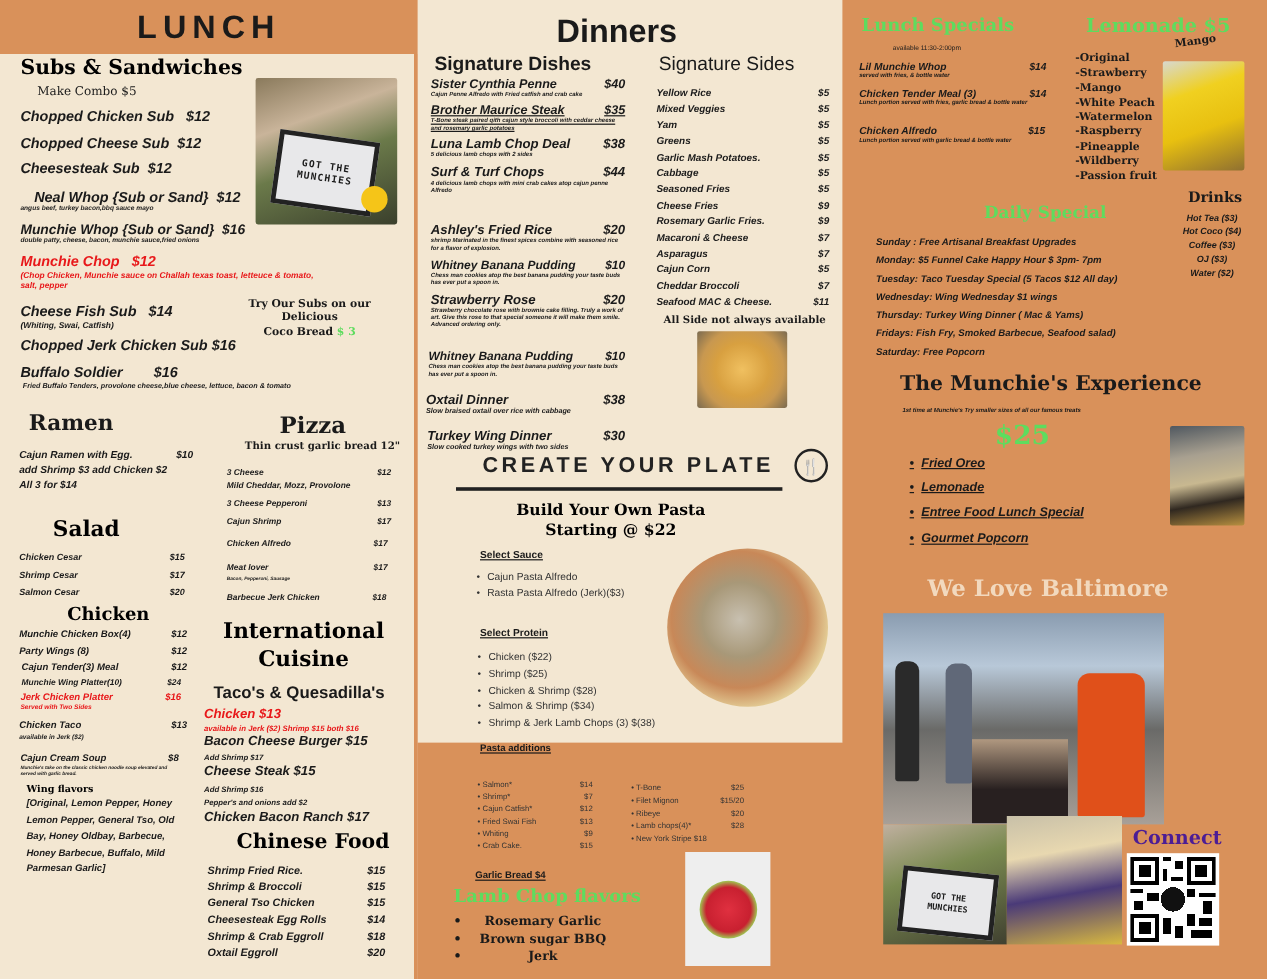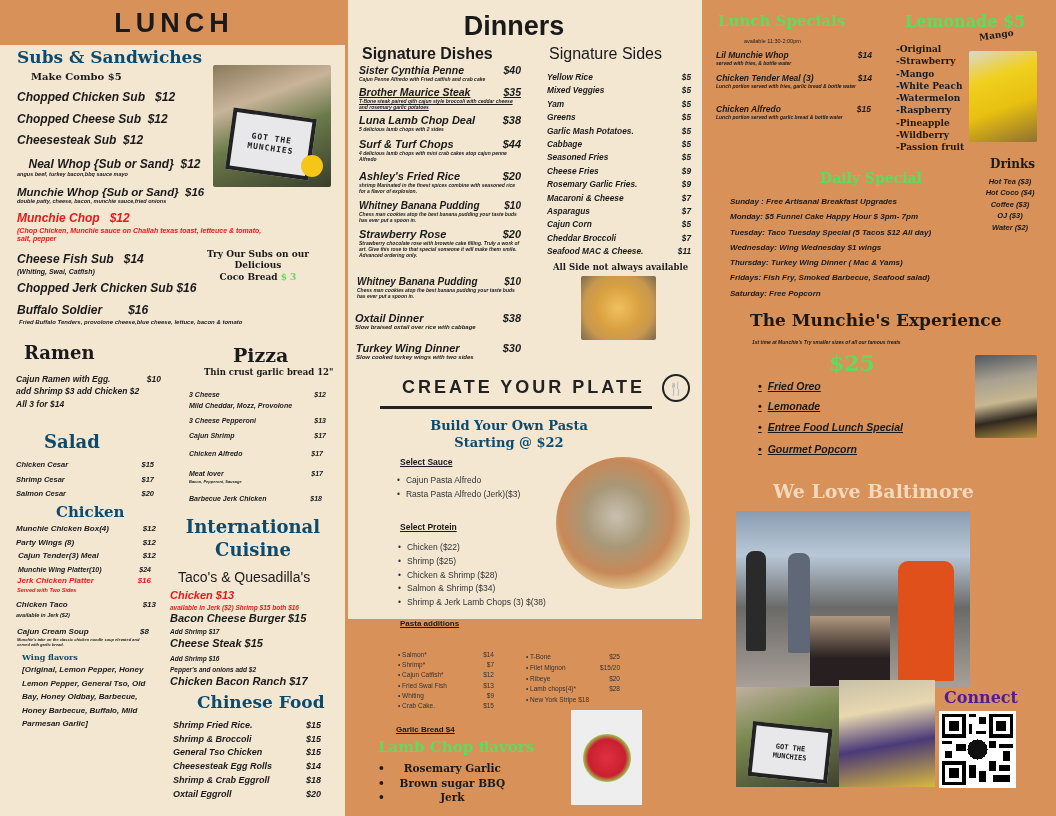--- a/index.html
+++ b/index.html
@@ -7,38 +7,38 @@
   body { position: relative; background: #D9915A; font-family: "Liberation Sans", sans-serif; color: #1a1a1a; }
   .abs { position: absolute; }
   .cream { background: #F3E7D2; }
   .orange { background: #D9915A; }
   .it { font-style: italic; font-weight: bold; }
   .script { font-family: "DejaVu Serif", serif; }
   .row { display: flex; justify-content: space-between; }
   .desc { font-size: 6px; font-style: italic; font-weight: bold; line-height: 1.2; }
   .red { color: #E8181A; }
   .green { color: #5EDC5E; }
-  .peach { color: #0c4a6e; }
+  .peach { color: #000000; }
   .ph { border-radius: 2px; overflow: hidden; }
   ul.dots { list-style: none; }
   ul.dots li::before { content: "•"; margin-right: 6px; }
 </style>
 </head>
 <body>
 
 <div class="abs cream" style="left:0;top:45px;width:348px;height:771px;"></div>
 <div class="abs orange" style="left:0;top:0;width:348px;height:45px;"></div>
 <div class="abs cream" style="left:348px;top:0;width:354px;height:619px;"></div>
 <div class="abs orange" style="left:348px;top:619px;width:354px;height:197px;"></div>
 <div class="abs orange" style="left:345px;top:45px;width:3px;height:771px;"></div>
 
 <div class="abs" style="left:0;top:8px;width:348px;text-align:center;font-size:27px;font-weight:bold;letter-spacing:5px;">LUNCH</div>
 
 <div class="abs script peach" style="left:17px;top:47px;font-size:17px;font-weight:bold;">Subs &amp; Sandwiches</div>
-<div class="abs script" style="left:31px;top:71px;font-size:10px;font-weight:bold;">Make Combo $5</div>
+<div class="abs script" style="left:31px;top:71px;font-size:10px;font-weight:normal;">Make Combo $5</div>
 
 <div class="abs" style="left:17px;top:90px;width:195px;">
   <div class="it" style="font-size:12px;height:22px;"><span>Chopped Chicken Sub</span>&nbsp;&nbsp; <span>$12</span></div>
   <div class="it" style="font-size:12px;height:21px;"><span>Chopped Cheese Sub</span>&nbsp; <span>$12</span></div>
   <div class="it" style="font-size:12px;height:22px;"><span>Cheesesteak Sub</span>&nbsp; <span>$12</span></div>
   <div class="it" style="font-size:12px;margin-top:2px;text-align:center;"><span>Neal Whop {Sub or Sand}</span>&nbsp; <span>$12</span></div>
   <div class="desc" style="font-size:5.5px;height:15px;">angus beef, turkey bacon,bbq sauce mayo</div>
   <div class="it" style="font-size:11.5px;white-space:nowrap;"><span>Munchie Whop {Sub or Sand}</span>&nbsp; <span>$16</span></div>
   <div class="desc" style="font-size:5.5px;height:14px;">double patty, cheese, bacon, munchie sauce,fried onions</div>
 </div>
@@ -153,21 +153,21 @@
   <div class="row" style="width:133px;">
       <span>Barbecue Jerk Chicken</span>
       <span>$18</span>
     </div>
 </div>
 
 <div class="abs script peach" style="left:183px;top:515px;width:140px;text-align:center;font-size:18px;font-weight:bold;line-height:1.3;">
   <div>International</div>
   <div>Cuisine</div>
 </div>
-<div class="abs" style="left:178px;top:569px;font-size:14px;font-weight:normal;">Taco's &amp; Quesadilla's</div>
+<div class="abs" style="left:178px;top:569px;font-size:14px;font-weight:bold;">Taco's &amp; Quesadilla's</div>
 <div class="abs it red" style="left:170px;top:589px;font-size:11px;">Chicken $13</div>
 <div class="abs it red" style="left:170px;top:604px;font-size:6.5px;">available in Jerk ($2) Shrimp $15 both $16</div>
 <div class="abs it" style="left:170px;top:612px;font-size:11px;">Bacon Cheese Burger $15</div>
 <div class="abs desc" style="left:170px;top:628px;font-size:6.5px;">Add Shrimp $17</div>
 <div class="abs it" style="left:170px;top:637px;font-size:11px;">Cheese Steak $15</div>
 <div class="abs desc" style="left:170px;top:653px;font-size:6.5px;line-height:1.7;">
   <div>Add Shrimp $16</div>
   <div>Pepper's and onions add $2</div>
 </div>
 <div class="abs it" style="left:170px;top:675px;font-size:11px;">Chicken Bacon Ranch  $17</div>
@@ -226,21 +226,21 @@
       </div>
       <div class="desc" style="font-size:5px;">5 delicious lamb chops with 2 sides</div>
     </div>
   <div style="height:32px;">
       <div class="row it" style="font-size:11px;">
         <span>Surf &amp; Turf Chops</span>
         <span>$44</span>
       </div>
       <div class="desc" style="font-size:5px;">4 delicious lamb chops with mini crab cakes atop cajun penne Alfredo</div>
     </div>
-  <div style="height:30px;">
+  <div style="height:30px;margin-top:16px;">
       <div class="row it" style="font-size:11px;">
         <span>Ashley's Fried Rice</span>
         <span>$20</span>
       </div>
       <div class="desc" style="font-size:5px;">shrimp Marinated in the finest spices combine with seasoned rice for a flavor of explosion.</div>
     </div>
   <div style="height:28px;">
       <div class="row it" style="font-size:10px;">
         <span>Whitney Banana Pudding</span>
         <span>$10</span>

